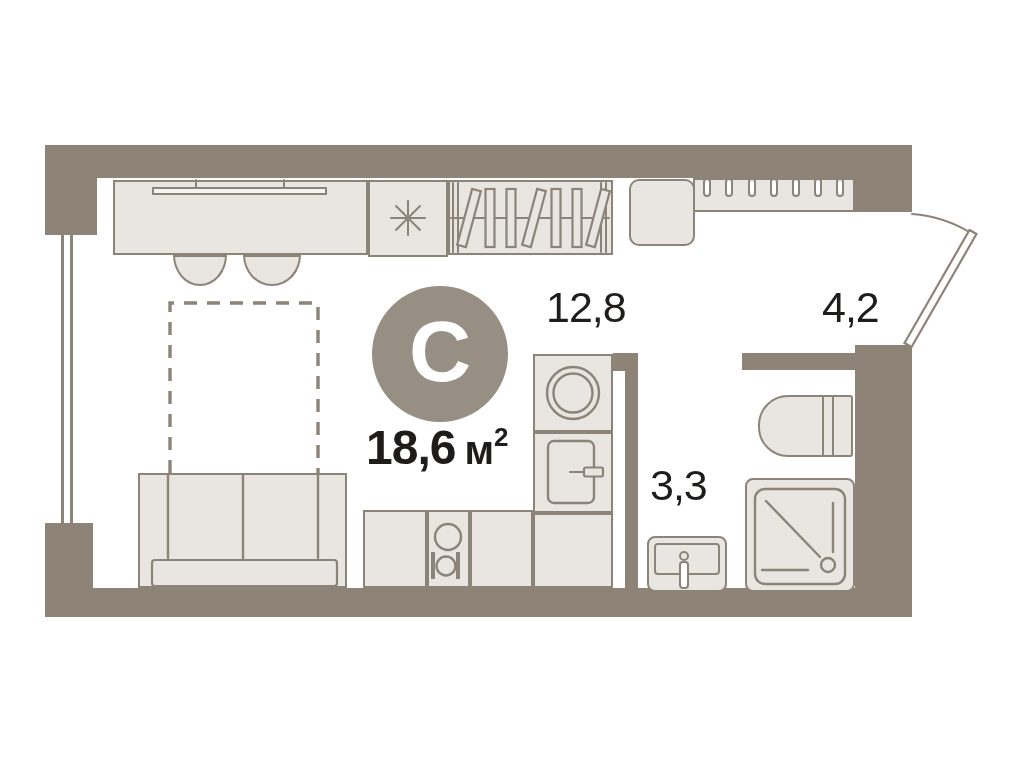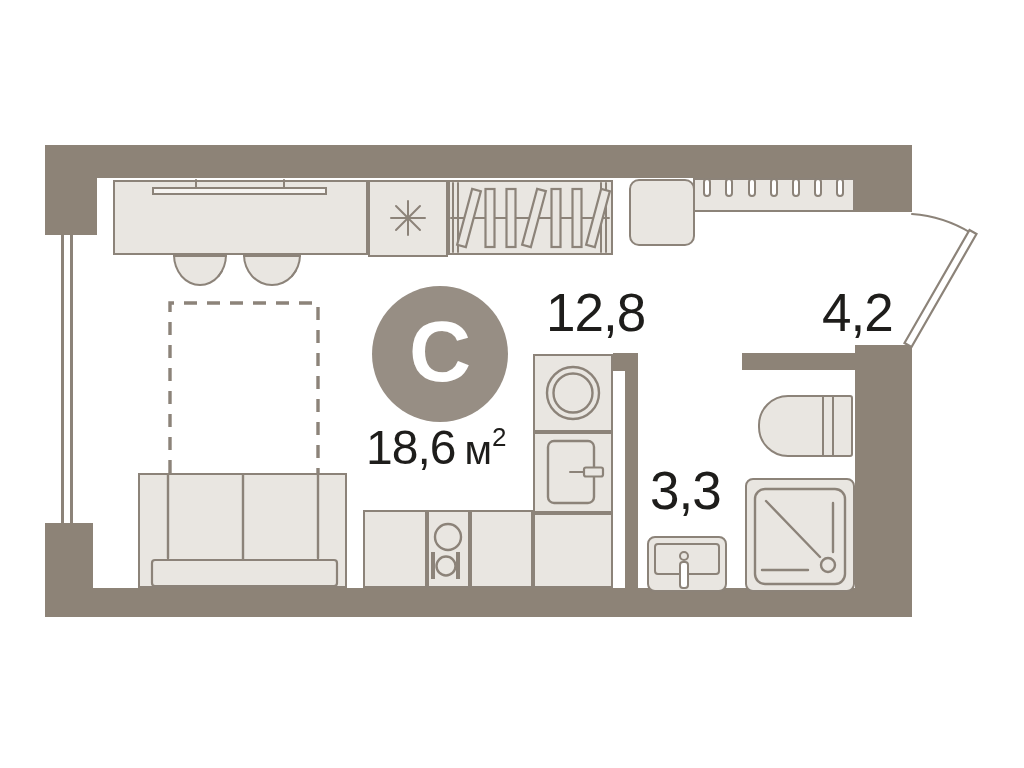--- a/index.html
+++ b/index.html
@@ -17,21 +17,21 @@
   svg.overlay{position:absolute;left:0;top:0;z-index:4;pointer-events:none;}
   .ln{stroke:var(--outline);stroke-width:2;fill:none;stroke-linecap:round;}
   .ln2{stroke:var(--outline);stroke-width:2.4;fill:none;stroke-linecap:round;}
   .dash{stroke:var(--outline);stroke-width:3.4;fill:none;stroke-dasharray:13 10;}
   .hanger{fill:var(--furniture_fill);stroke:var(--outline);stroke-width:2.2;}
   .hook{fill:#ffffff;stroke:var(--outline);stroke-width:2;}
   .filled{fill:var(--furniture_fill);stroke:var(--outline);stroke-width:2.2;}
   .bar{fill:var(--outline);}
   .leaf{fill:#ffffff;stroke:var(--outline);stroke-width:2.2;}
   .area-label{position:absolute;z-index:5;color:var(--text);
-              font-size:53px;line-height:1;letter-spacing:-1px;font-weight:500;}
+              font-size:43px;line-height:1;letter-spacing:-1px;font-weight:500;}
   .total-label{position:absolute;z-index:5;color:var(--text);font-size:48px;line-height:1;
                letter-spacing:-1px;font-weight:500;white-space:nowrap;}
   .total-label .unit{font-size:40px;margin-left:9px;}
   .total-label sup{font-size:26px;vertical-align:18px;margin-left:1px;}
   .badge{position:absolute;z-index:5;width:136px;height:136px;border-radius:50%;
          background:var(--badge_bg);display:flex;align-items:center;justify-content:center;}
   .badge-letter{color:var(--badge_letter);font-size:86px;font-weight:700;transform:translateY(-3px);}
   .monitor{position:absolute;z-index:4;background:#f6f4f1;border:2px solid var(--outline);box-sizing:border-box;}
   .chair{border-radius:0 0 50% 50% / 0 0 100% 100%;}
   .sink-inner{position:absolute;z-index:4;border:2px solid var(--outline);border-radius:4px;box-sizing:border-box;}
@@ -140,21 +140,21 @@
     <g>
       <circle class="ln" cx="684" cy="556" r="4"></circle>
       <rect class="hook" x="680" y="562" width="8" height="26" rx="3"></rect>
     </g>
   </svg>
 
   <div class="badge" style="left:372px;top:286px;">
     <span class="badge-letter">С</span>
   </div>
 
-  <div class="total-label" style="left:366px;top:424px;">
+  <div class="total-label" style="left:366px;top:424px;font-weight:bold;">
     <span>18,6</span><span class="unit">м</span><sup>2</sup>
   </div>
 
   <div class="area-label" style="left:546px;top:286px;">12,8</div>
   <div class="area-label" style="left:650px;top:464px;">3,3</div>
   <div class="area-label" style="left:822px;top:286px;">4,2</div>
 
 </div>
 
 </body></html>

